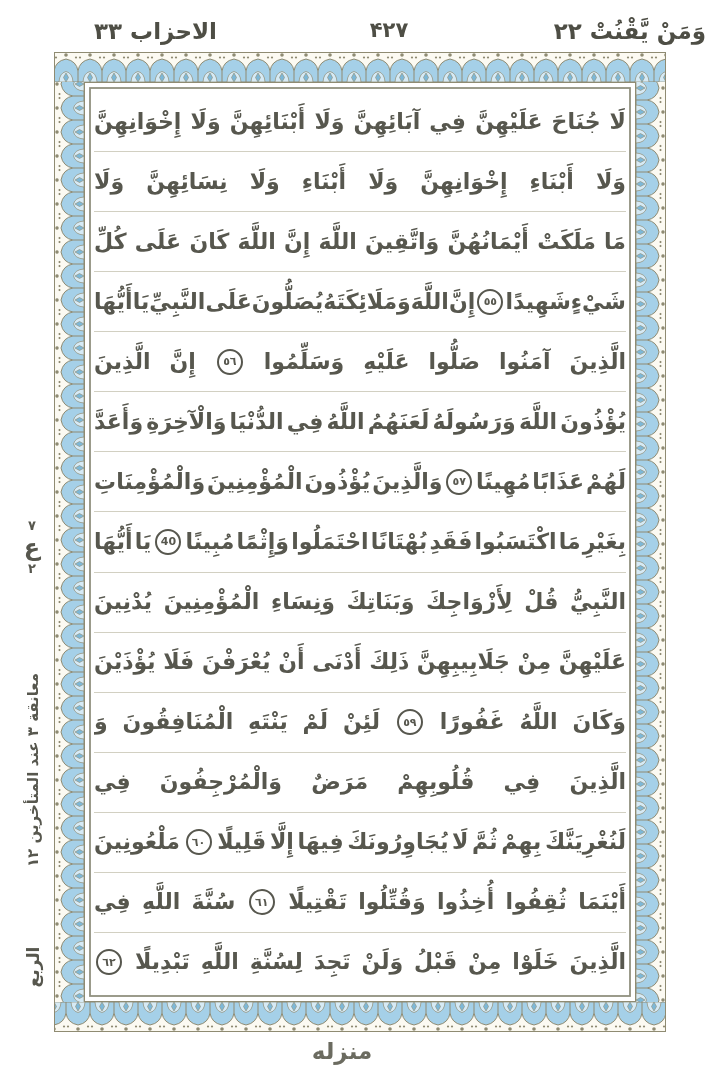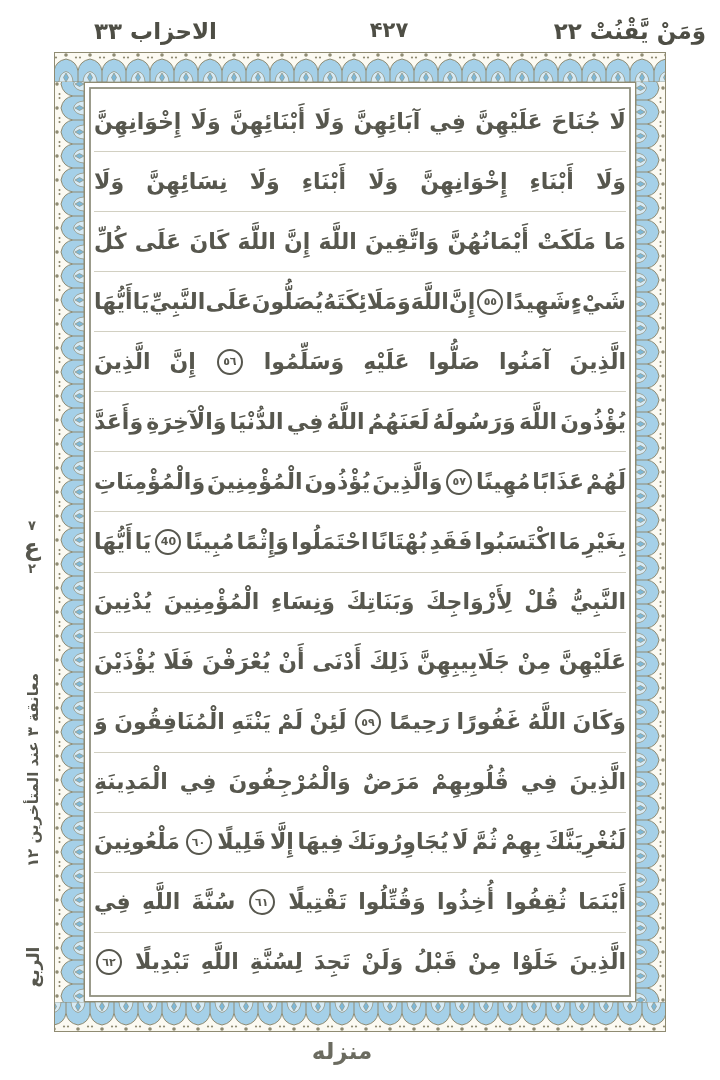--- a/index.html
+++ b/index.html
@@ -227,36 +227,34 @@
         <span class="w">أَدْنَى</span>
         <span class="w">أَنْ</span>
         <span class="w">يُعْرَفْنَ</span>
         <span class="w">فَلَا</span>
         <span class="w">يُؤْذَيْنَ</span>
       </div>
       <div class="qline">
         <span class="w">وَكَانَ</span>
         <span class="w">اللَّهُ</span>
         <span class="w">غَفُورًا</span>
-        <span class="w">رَحِيمًا</span>
         <span class="ayah">٥٩</span>
         <span class="w">لَئِنْ</span>
         <span class="w">لَمْ</span>
         <span class="w">يَنْتَهِ</span>
         <span class="w">الْمُنَافِقُونَ</span>
         <span class="w">وَ</span>
       </div>
       <div class="qline">
         <span class="w">الَّذِينَ</span>
         <span class="w">فِي</span>
         <span class="w">قُلُوبِهِمْ</span>
         <span class="w">مَرَضٌ</span>
         <span class="w">وَالْمُرْجِفُونَ</span>
         <span class="w">فِي</span>
-        <span class="w">الْمَدِينَةِ</span>
       </div>
       <div class="qline">
         <span class="w">لَنُغْرِيَنَّكَ</span>
         <span class="w">بِهِمْ</span>
         <span class="w">ثُمَّ</span>
         <span class="w">لَا</span>
         <span class="w">يُجَاوِرُونَكَ</span>
         <span class="w">فِيهَا</span>
         <span class="w">إِلَّا</span>
         <span class="w">قَلِيلًا</span>

